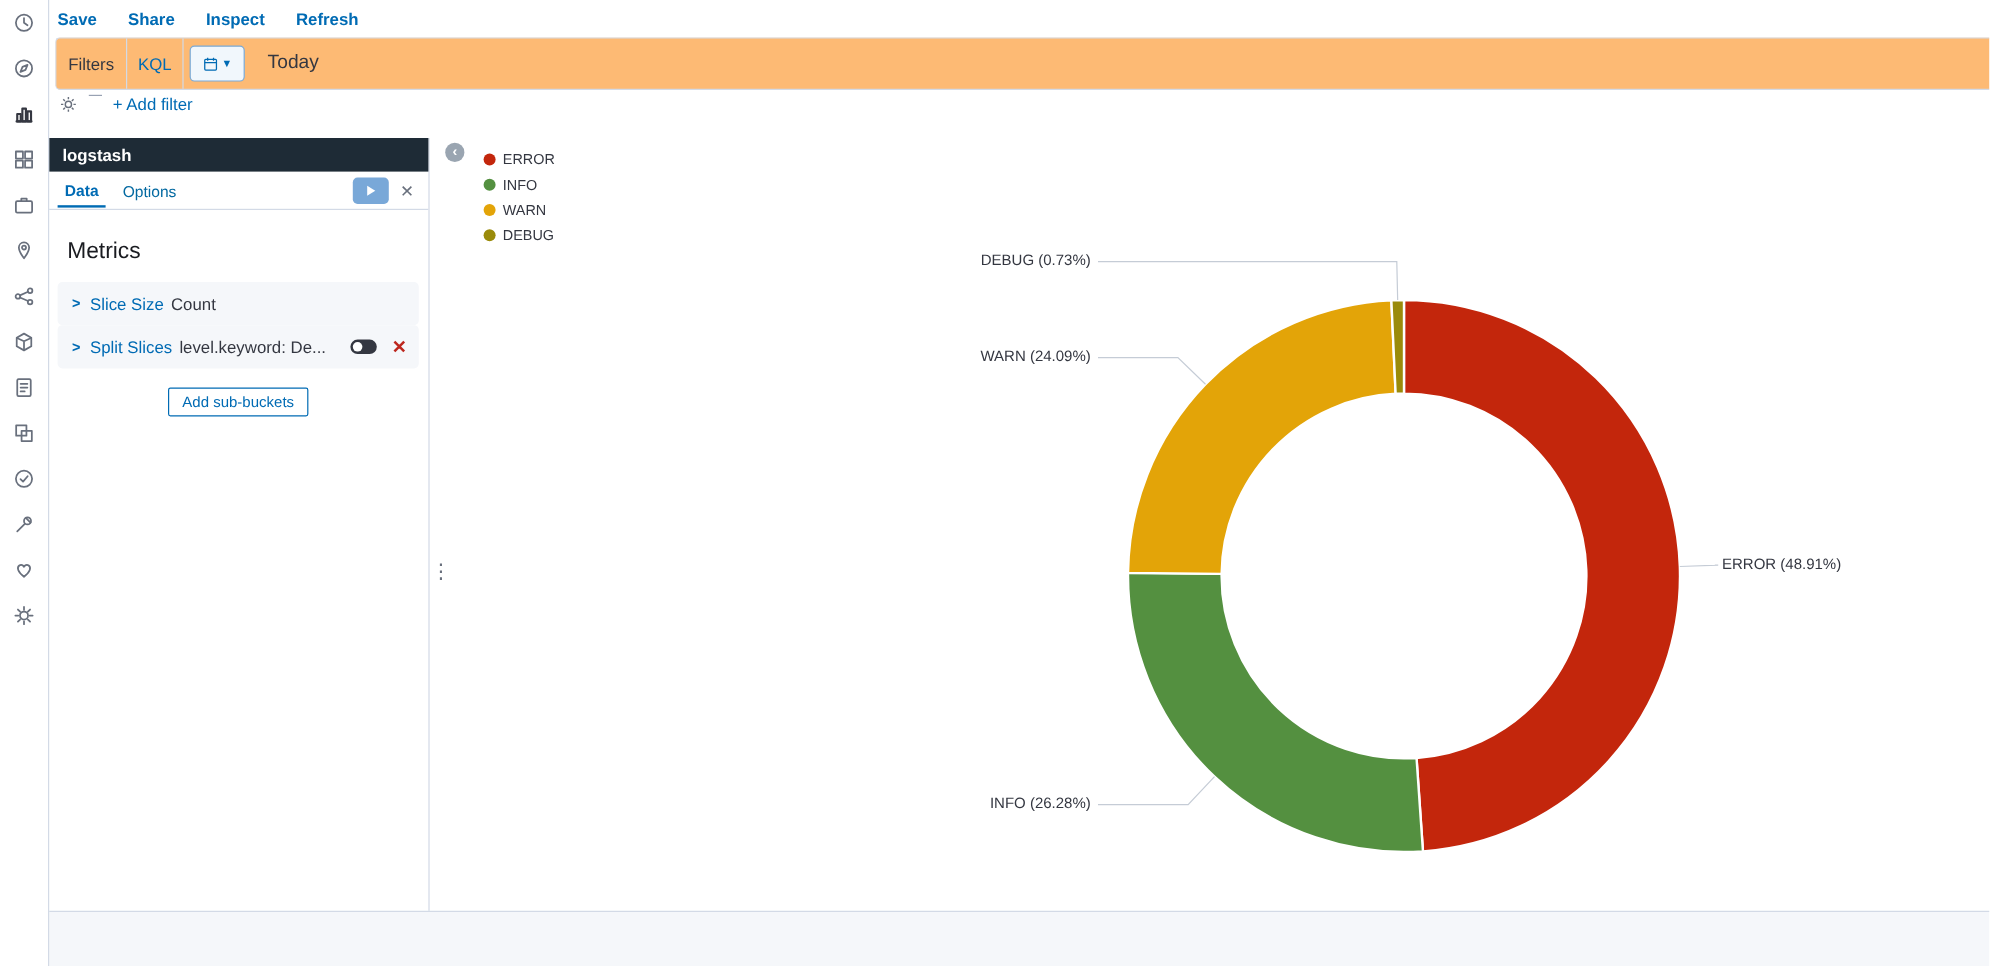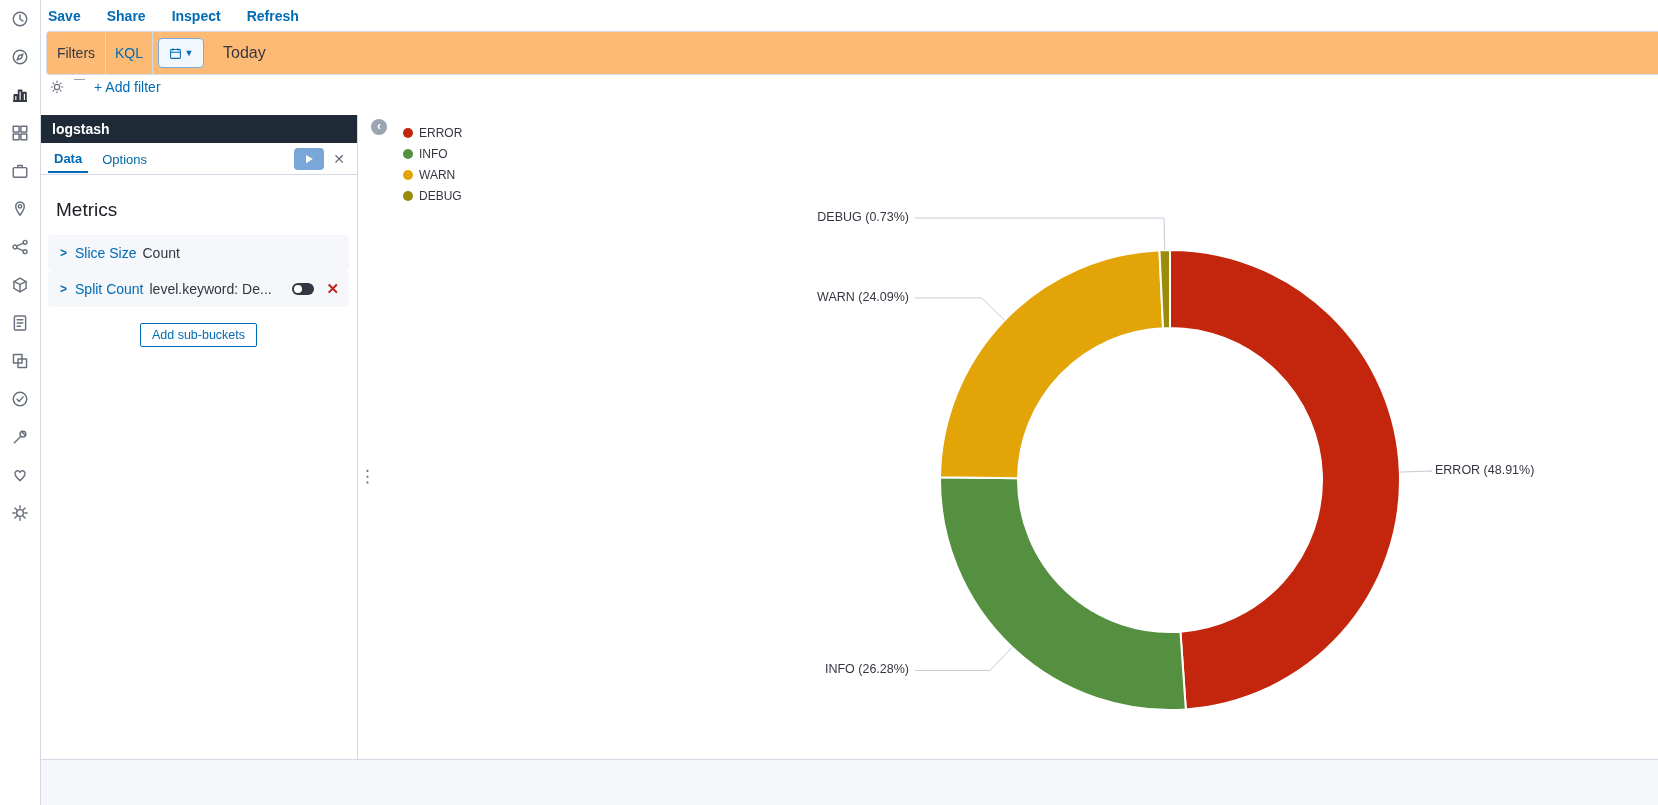--- a/index.html
+++ b/index.html
@@ -232,21 +232,21 @@
     <div class="panel-body">
       <div class="section-title">Metrics</div>
       <div class="agg-row">
         <span class="agg-chevron">&gt;</span>
         <span class="agg-name">Slice Size</span>
         <span class="agg-value">Count</span>
       </div>
 
       <div class="agg-row">
         <span class="agg-chevron">&gt;</span>
-        <span class="agg-name">Split Count</span>
+        <span class="agg-name">Split Slices</span>
         <span class="agg-value">level.keyword: De...</span>
         <span class="row-spacer"></span>
         <span class="toggle">
             <span class="knob"></span>
           </span>
         <span class="bucket-x">✕</span>
       </div>
       <button class="add-sub">Add sub-buckets</button>
     </div>
   </div>

